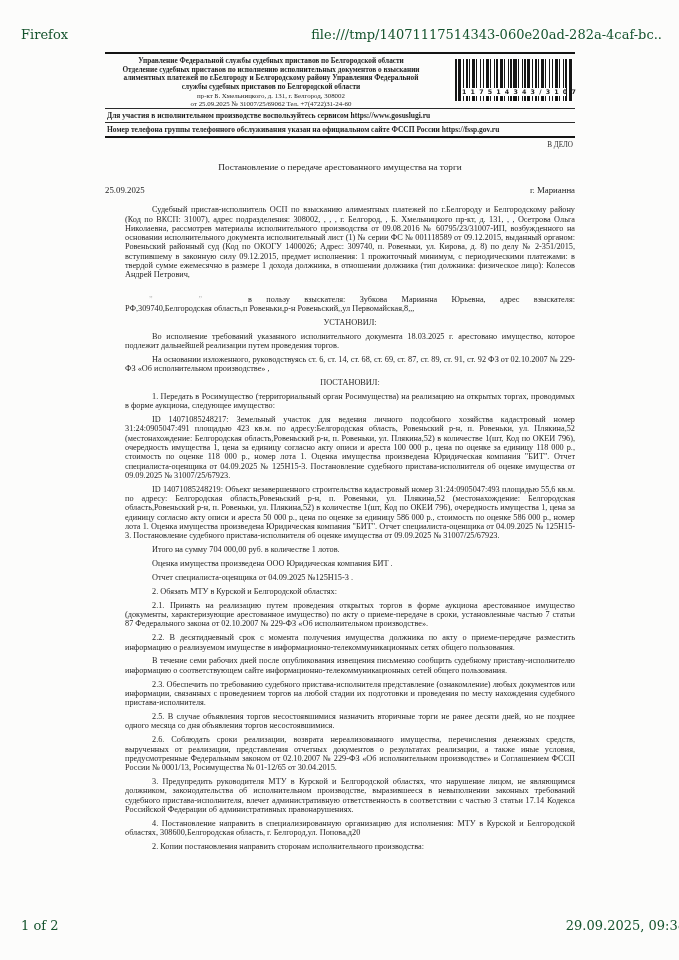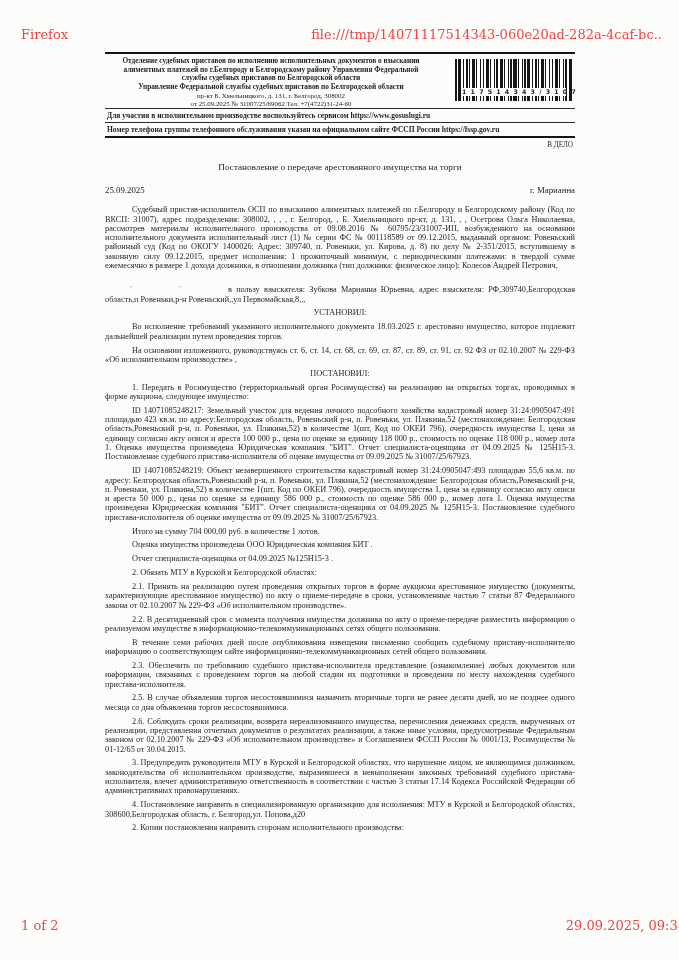--- a/index.html
+++ b/index.html
@@ -6,21 +6,21 @@
   body{
     width:679px;height:960px;position:relative;overflow:hidden;
     background:#fcfcfb;
     font-family:"Liberation Serif", serif;
     color:#222;
     -webkit-font-smoothing:antialiased;
   }
   
   .chrome{
     position:absolute;font-family:"DejaVu Serif", serif;
-    font-size:13px;color:#ef4444;white-space:nowrap;
+    font-size:13px;color:#14532d;white-space:nowrap;
   }
   #chrome-app{left:21px;top:27px;}
   #chrome-url{right:17px;top:27px;}
   #chrome-page{left:21px;top:918px;}
   #chrome-time{right:-7px;top:918px;}
   
   .doc{
     position:absolute;left:105px;top:52px;width:470px;
     color:#1f1f1f;
   }
@@ -44,41 +44,41 @@
     font-family:"DejaVu Sans", sans-serif;font-weight:bold;
     font-size:6.3px;line-height:8px;letter-spacing:1px;white-space:nowrap;
   }
   .rule-line{border-top:1px solid #2a2a2a;font-weight:bold;font-size:7.5px;line-height:9px;padding:2px 0 2px 2px;margin-top:0;}
   .hdr-bottom{border-bottom:2.5px solid #141414;}
   .stamp{ text-align:right;font-size:7.2px;padding:3px 2px 0 0;color:#2b2b2b;}
   
   .title{text-align:center;font-size:9.2px;margin-top:13px;}
   .daterow{display:flex;justify-content:space-between;font-size:8.8px;margin-top:13px;}
   
-  .bodytext{margin-top:10px;font-size:8.25px;line-height:9.3px;text-align:justify;}
+  .bodytext{margin-top:10px;font-size:8.25px;line-height:9.3px;text-align:justify;margin-left:20px;}
   .para{text-indent:27px;margin:0 0 4.6px 0;}
   .center{text-align:center;text-indent:0;margin:2px 0 4.6px 0;}
   .gap-top{margin-top:15px;}
   .redact{color:#8a8a8a;opacity:.6;letter-spacing:46px;margin-left:24px;font-size:8px;}
 </style>
 </head>
 <body>
 
 <div class="chrome" id="chrome-app">Firefox</div>
 <div class="chrome" id="chrome-url">file:///tmp/14071117514343-060e20ad-282a-4caf-bc..</div>
 <div class="chrome" id="chrome-page">1 of 2</div>
 <div class="chrome" id="chrome-time">29.09.2025, 09:38</div>
 
 <div class="doc">
 
   <div class="hdr">
     <div class="hdr-cols">
       <div class="org">
+        <div>Управление Федеральной службы судебных приставов по Белгородской области</div>
         <div>Отделение судебных приставов по исполнению исполнительных документов о взыскании алиментных платежей по г.Белгороду и Белгородскому району Управления Федеральной службы судебных приставов по Белгородской области</div>
-        <div>Управление Федеральной службы судебных приставов по Белгородской области</div>
         <div class="plain">пр-кт Б. Хмельницкого, д. 131, г. Белгород, 308002</div>
         <div class="plain">от 25.09.2025 № 31007/25/69062 Тел. +7(4722)31-24-60</div>
       </div>
       <div class="barcode-wrap">
         <div class="barcode-bars"></div>
         <div class="barcode-digits">1 1 7 5 1 4 3 4 3 / 3 1 0 7</div>
       </div>
     </div>
     <div class="rule-line">Для участия в исполнительном производстве воспользуйтесь сервисом https://www.gosuslugi.ru</div>
     <div class="rule-line hdr-bottom">Номер телефона группы телефонного обслуживания указан на официальном сайте ФССП России https://fssp.gov.ru</div>

